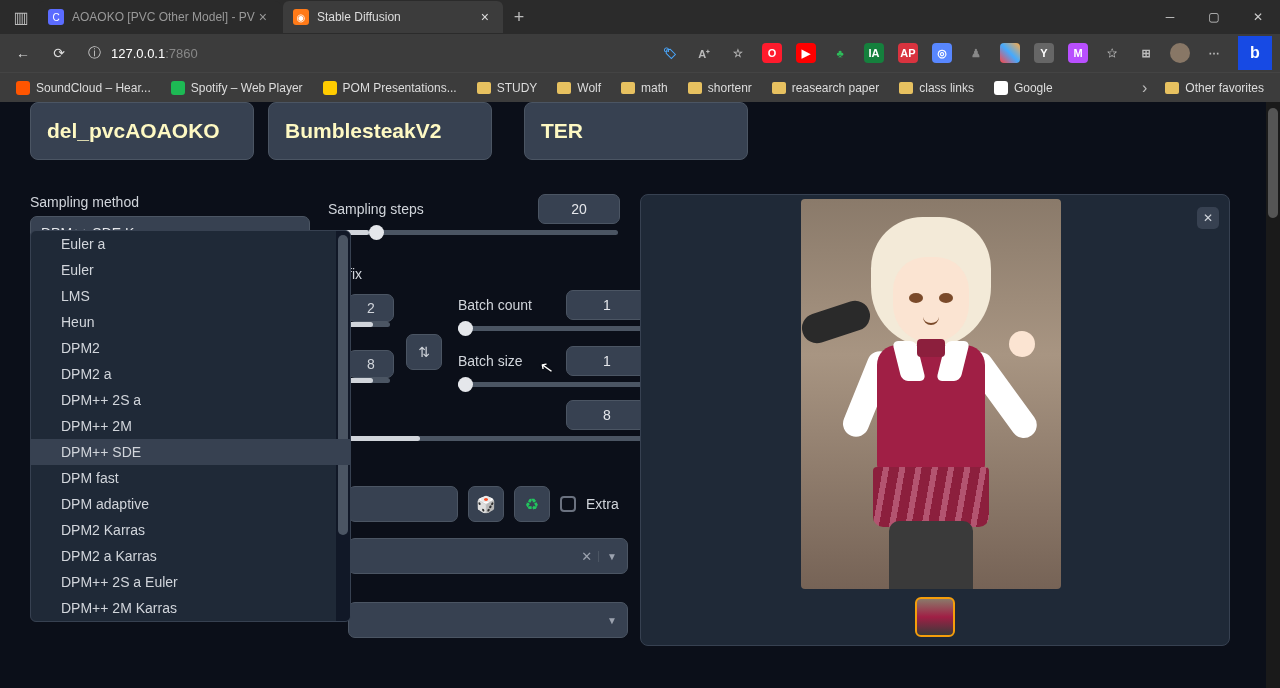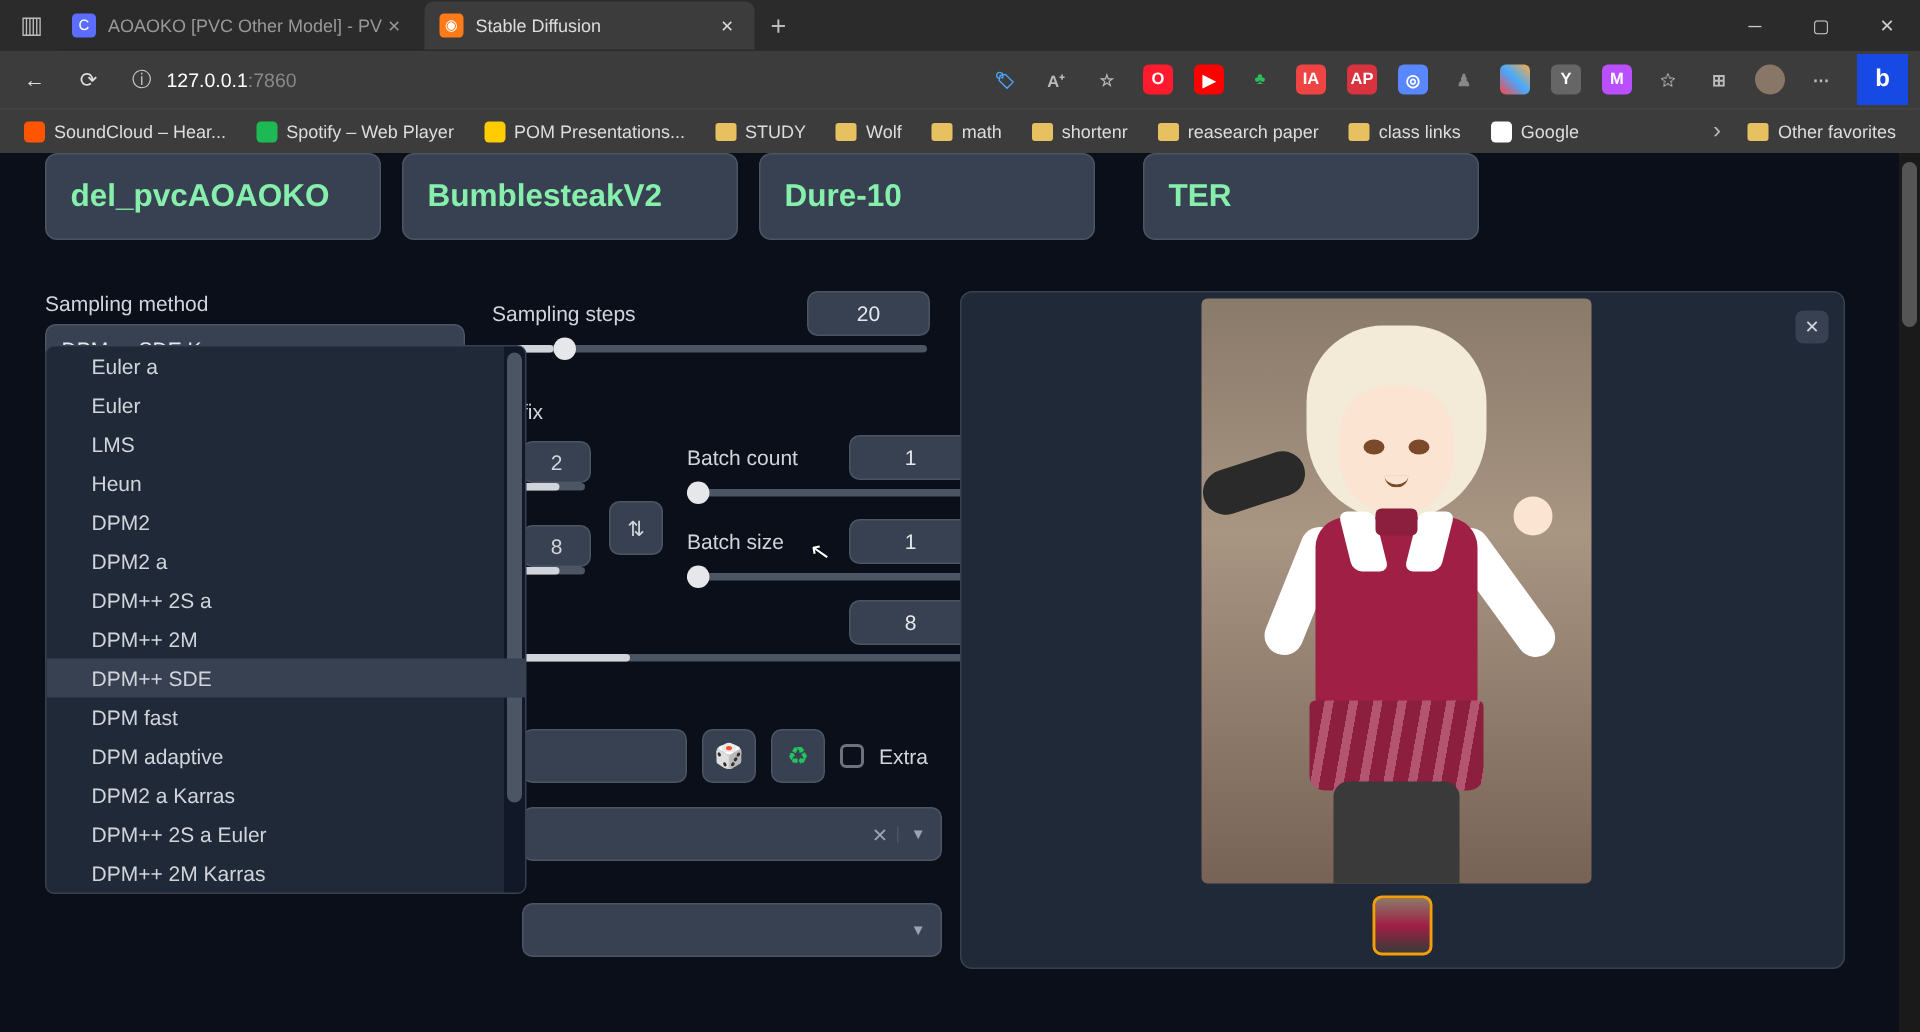--- a/index.html
+++ b/index.html
@@ -33,21 +33,21 @@
 .bm-spacer { flex: 1; }
 .bm-chevron { padding: 0 6px; color: #bbb; }
 
 
 .page { position: relative; height: calc(688px - 34px - 38px - 30px); background: #0b0f19; overflow: hidden; }
 .page-scroll { position: absolute; right: 0; top: 0; bottom: 0; width: 14px; background: #1a1a1a; }
 .page-thumb { position: absolute; right: 2px; top: 6px; width: 10px; height: 110px; background: #555; border-radius: 5px; }
 
 .content { padding: 0 30px; position: relative; }
 .cards { display: flex; gap: 14px; margin-top: 0; }
-.card { background: #374151; border: 1px solid #4b5563; border-radius: 8px; padding: 14px 16px; color: #86efac; font-weight: 600; font-size: 21px; height: 58px; display: flex; align-items: center; }
+.card { background: #374151; border: 1px solid #4b5563; border-radius: 8px; padding: 14px 16px; color: #fef9c3; font-weight: 600; font-size: 21px; height: 58px; display: flex; align-items: center; }
 .card.c1 { width: 224px; flex-direction: column; align-items: flex-start; justify-content: center; }
 .card.c2 { width: 224px; }
 .card.c3 { width: 224px; }
 .card.c4 { width: 224px; margin-left: 18px; }
 
 .main-panel { margin-top: 34px; display: flex; gap: 20px; }
 .left { width: 590px; position: relative; }
 .right { width: 590px; }
 
 .lbl { font-size: 14px; color: #d1d5db; margin-bottom: 6px; }
@@ -145,21 +145,21 @@
       <span style="color:#888">:7860</span>
   </div>
   <div class="addr-spacer"></div>
   <div class="ext-icons">
     <div class="exticon" style="color:#4aa8ff">🏷</div>
     <div class="exticon" style="color:#bbb">A⁺</div>
     <div class="exticon" style="color:#bbb">☆</div>
     <div class="exticon" style="background:#ff1b2d">O</div>
     <div class="exticon" style="background:#ff0000">▶</div>
     <div class="exticon" style="color:#2dbd5a">♣</div>
-    <div class="exticon" style="background:#ef4444">IA</div>
+    <div class="exticon" style="background:#15803d">IA</div>
     <div class="exticon" style="background:#d9333f">AP</div>
     <div class="exticon" style="background:#5887ff">◎</div>
     <div class="exticon" style="color:#888">♟</div>
     <div class="exticon" style="background:linear-gradient(45deg,#f44,#4af,#fa4);">&nbsp;</div>
     <div class="exticon" style="background:#666">Y</div>
     <div class="exticon" style="background:#b94fff">M</div>
     <div class="exticon" style="color:#bbb">✩</div>
     <div class="exticon" style="color:#bbb">⊞</div>
     <div class="exticon" style="background:#887766;border-radius:50%">&nbsp;</div>
     <div class="exticon" style="color:#bbb">⋯</div>
@@ -223,23 +223,20 @@
       <div class="page-thumb"></div>
     </div>
   <div class="content">
 
     <div class="cards">
       <div class="card c1">
         <span>del_pvcAOAOKO</span>
       </div>
       <div class="card c2">
           <span>BumblesteakV2</span>
-        </div>
-      <div class="card c3">
-          <span>Dure-10</span>
         </div>
       <div class="card c4">
           <span>TER</span>
         </div>
     </div>
 
     <div class="main-panel">
       <div class="left">
 
         <div class="row">
@@ -258,20 +255,21 @@
                 <div class="dd-item"><span>Euler</span></div>
                 <div class="dd-item"><span>LMS</span></div>
                 <div class="dd-item"><span>Heun</span></div>
                 <div class="dd-item"><span>DPM2</span></div>
                 <div class="dd-item"><span>DPM2 a</span></div>
                 <div class="dd-item"><span>DPM++ 2S a</span></div>
                 <div class="dd-item"><span>DPM++ 2M</span></div>
                 <div class="dd-item hover"><span>DPM++ SDE</span></div>
                 <div class="dd-item"><span>DPM fast</span></div>
                 <div class="dd-item"><span>DPM adaptive</span></div>
+                <div class="dd-item"><span>DPM2 Karras</span></div>
                 <div class="dd-item"><span>DPM2 a Karras</span></div>
                 <div class="dd-item"><span>DPM++ 2S a Euler</span></div>
                 <div class="dd-item"><span>DPM++ 2M Karras</span></div>
               </div>
           </div>
 
           <div class="field" style="flex:1">
             <div class="slider-head">
               <div class="lbl" style="margin:0">Sampling steps</div>
               <div class="numbox">

